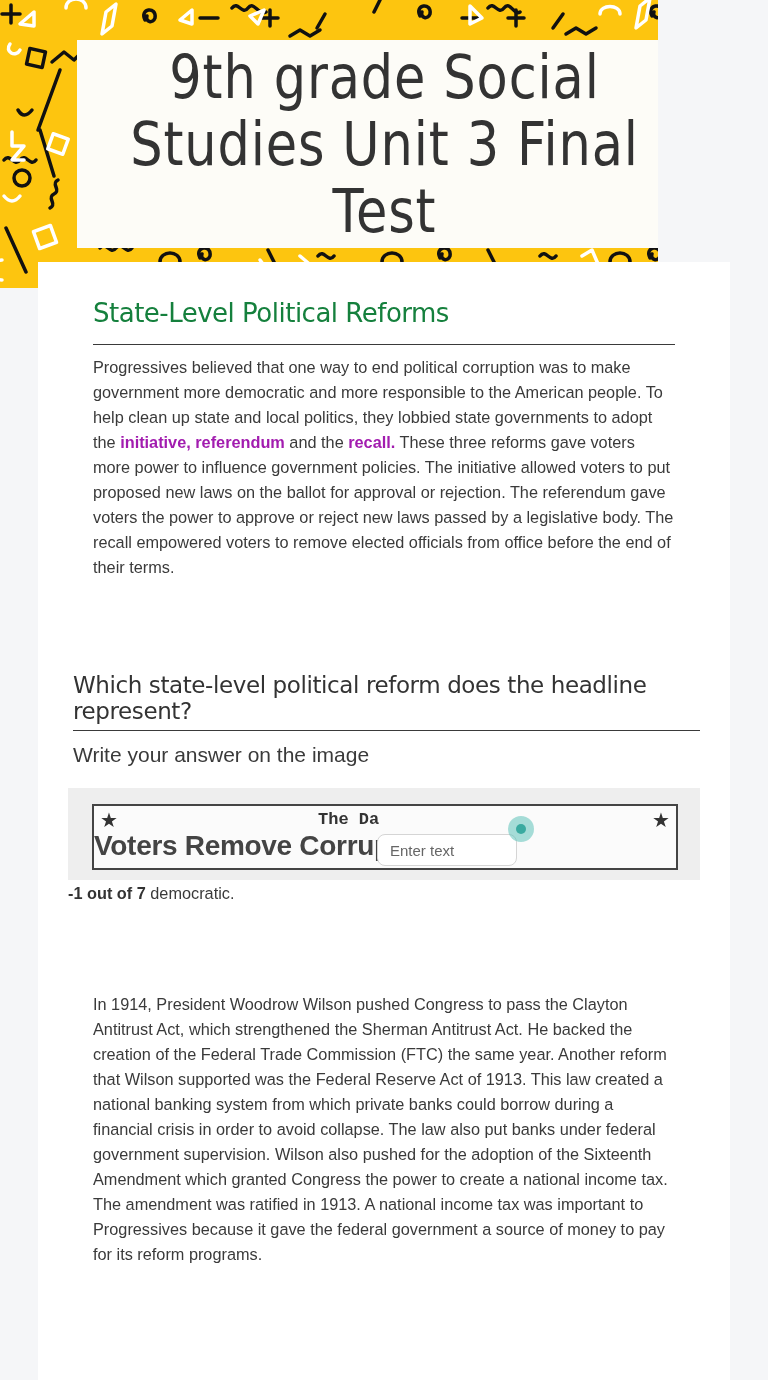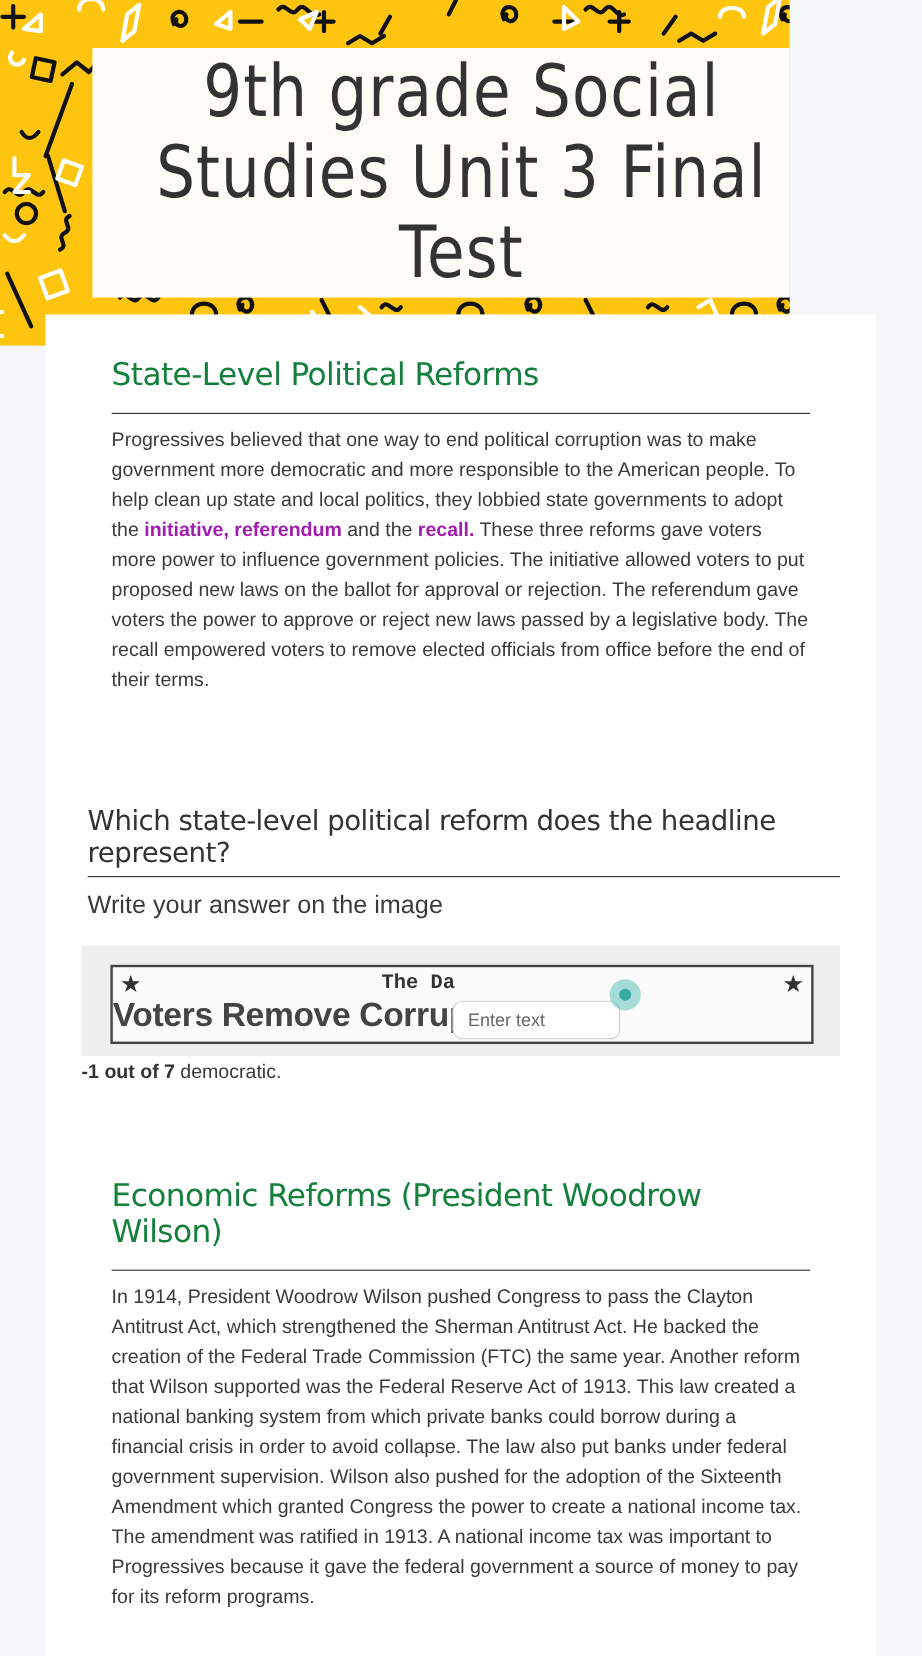--- a/index.html
+++ b/index.html
@@ -207,17 +207,16 @@
     </div>
     <input class="text-input" type="text" placeholder="Enter text" style="">
     <div class="handle"></div>
   </div>
 
   <div class="progress">
     <b>-1 out of 7</b><span> democratic.</span>
   </div>
 
   <div class="section" style="left:55px; top:720px; width:582px;">
-    <h2 class="sec-title">Economic Reforms (President Woodrow Wilson)</h2>
     <div class="sec-body">In 1914, President Woodrow Wilson pushed Congress to pass the Clayton Antitrust Act, which strengthened the Sherman Antitrust Act. He backed the creation of the Federal Trade Commission (FTC) the same year. Another reform that Wilson supported was the Federal Reserve Act of 1913. This law created a national banking system from which private banks could borrow during a financial crisis in order to avoid collapse. The law also put banks under federal government supervision. Wilson also pushed for the adoption of the Sixteenth Amendment which granted Congress the power to create a national income tax. The amendment was ratified in 1913. A national income tax was important to Progressives because it gave the federal government a source of money to pay for its reform programs.</div>
   </div>
 
 </div>
 
 </body></html>

